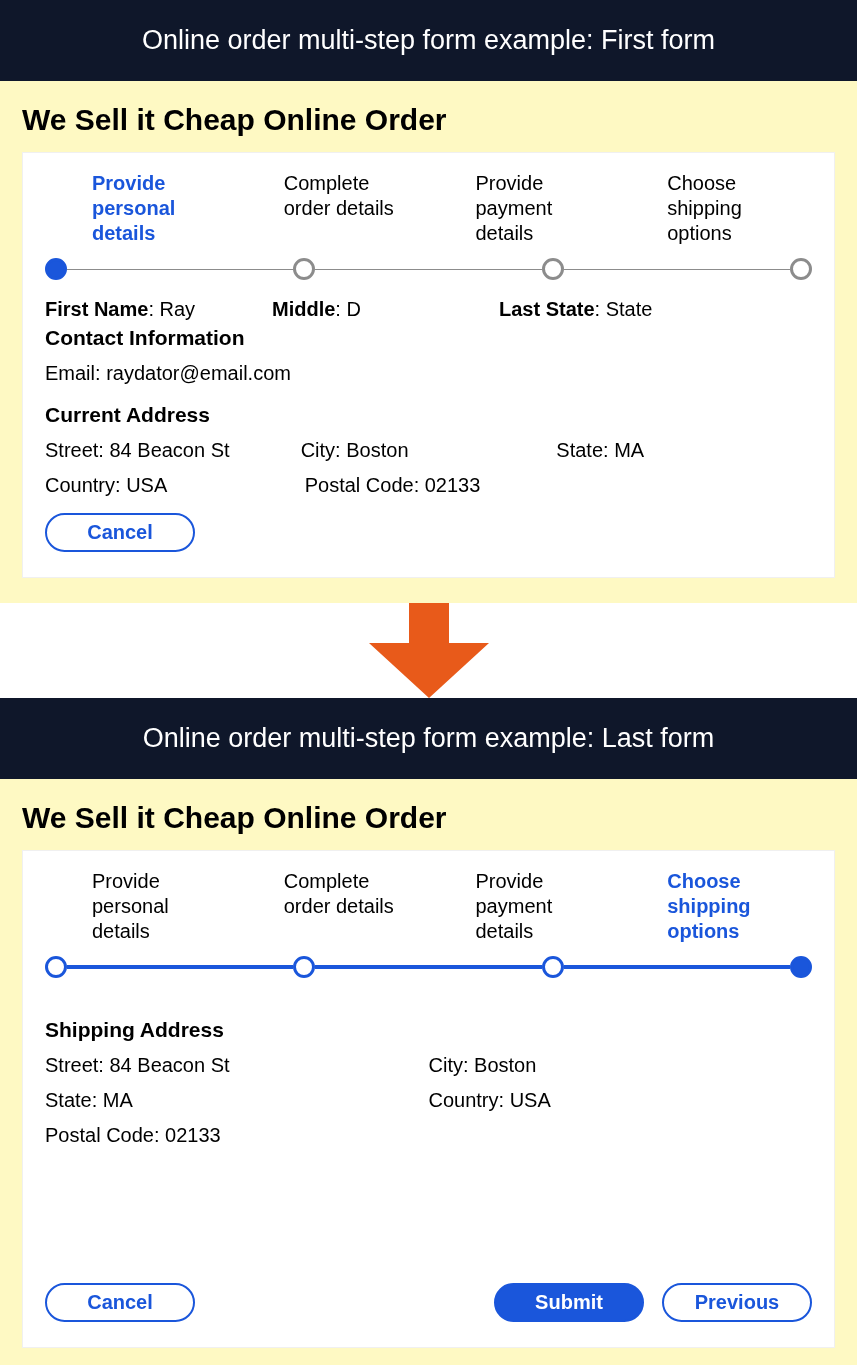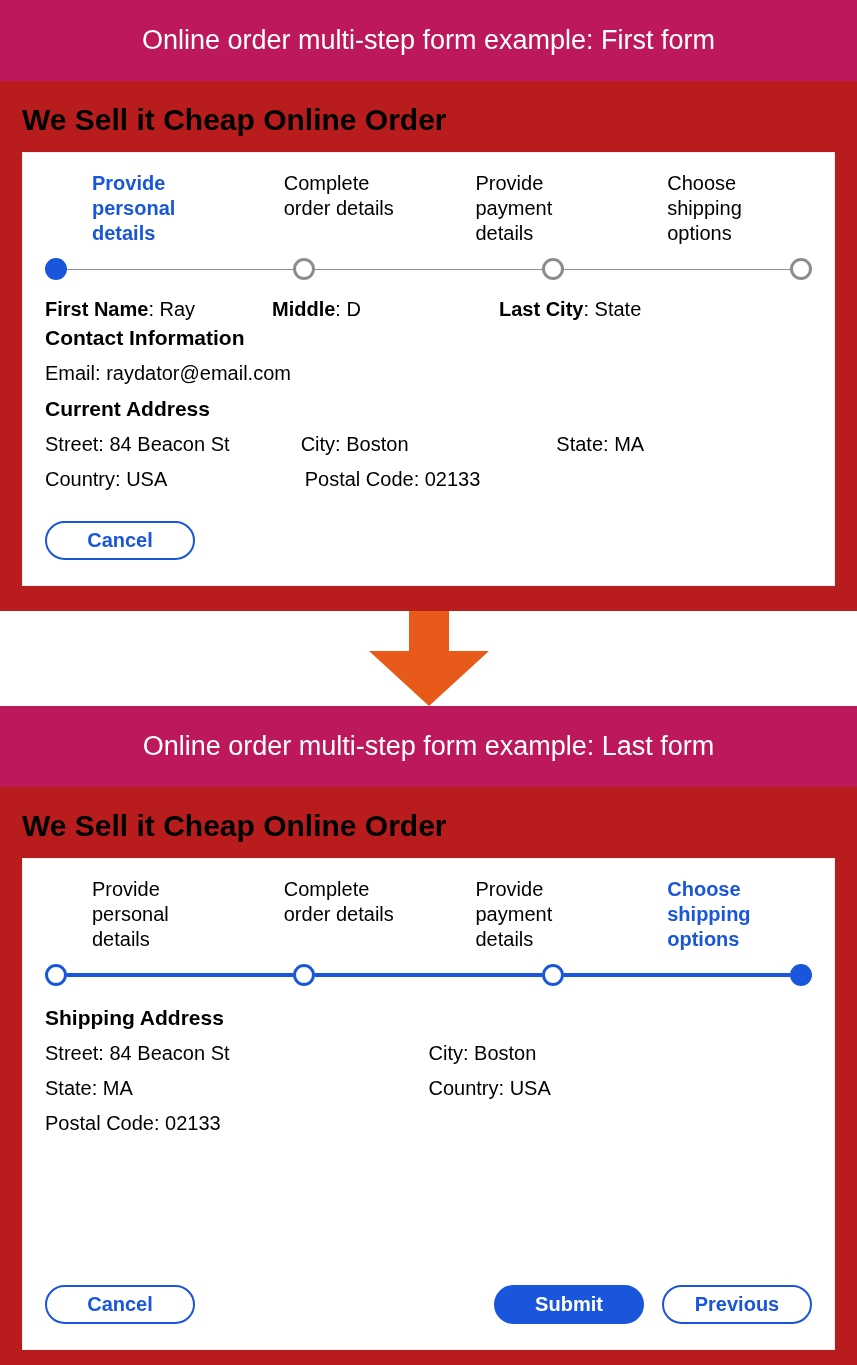--- a/index.html
+++ b/index.html
@@ -3,28 +3,28 @@
 <meta charset="utf-8">
 <style>
   * { box-sizing: border-box; margin: 0; padding: 0; }
   body {
     font-family: "Segoe UI", Arial, sans-serif;
     background: #fff;
     width: 857px;
     color: #000;
   }
   .banner {
-    background: #be185d;
+    background: #0f172a;
     color: #fff;
     text-align: center;
     font-size: 27px;
     padding: 25px 10px;
   }
   .gray-wrap {
-    background: #b91c1c;
+    background: #fef9c3;
     padding: 10px 22px 25px 22px;
   }
   .page-title {
     font-size: 30px;
     font-weight: 600;
     padding: 12px 0 15px 0;
   }
   .card {
     background: #fff;
     padding: 18px 22px 25px 22px;
@@ -70,21 +70,21 @@
   .lbl { font-weight: 700; }
   .section-h {
     font-size: 21px;
     font-weight: 700;
     margin-top: 5px;
   }
   .footer {
     display: flex;
     justify-content: space-between;
     align-items: flex-end;
-    margin-top: 30px;
+    margin-top: 16px;
   }
   .btn {
     border-radius: 999px;
     font-size: 20px;
     padding: 6px 30px;
     cursor: pointer;
     font-weight: 600;
     min-width: 150px;
     text-align: center;
   }
@@ -137,32 +137,32 @@
     </div>
 
     <div class="row">
       <div class="cell">
         <span class="lbl">First Name</span>: <span>Ray</span>
       </div>
       <div class="cell">
         <span class="lbl">Middle</span>: <span>D</span>
       </div>
       <div class="cell" style="flex:1.4">
-        <span class="lbl">Last City</span>: <span>State</span>
+        <span class="lbl">Last State</span>: <span>State</span>
       </div>
     </div>
 
     <div class="section-h">Contact Information</div>
     <div class="row">
       <div class="cell">
         <span>Email:</span> <span>raydator@email.com</span>
       </div>
     </div>
 
-    <div class="section-h" style="margin-top:12px">Current Address</div>
+    <div class="section-h" style="margin-top:18px">Current Address</div>
     <div class="row">
       <div class="cell">
         <span>Street:</span> <span>84 Beacon St</span>
       </div>
       <div class="cell">
         <span>City:</span> <span>Boston</span>
       </div>
       <div class="cell">
         <span>State:</span> <span>MA</span>
       </div>
@@ -206,21 +206,21 @@
         <span class="dot done-outline"></span>
         <span class="seg done"></span>
         <span class="dot done-outline"></span>
         <span class="seg done"></span>
         <span class="dot done-outline"></span>
         <span class="seg done"></span>
         <span class="dot filled"></span>
       </div>
     </div>
 
-    <div class="section-h" style="margin-top:20px">Shipping Address</div>
+    <div class="section-h" style="margin-top:40px">Shipping Address</div>
 
     <div class="row">
       <div class="cell">
         <span>Street:</span> <span>84 Beacon St</span>
       </div>
       <div class="cell">
         <span>City:</span> <span>Boston</span>
       </div>
     </div>
     <div class="row">

